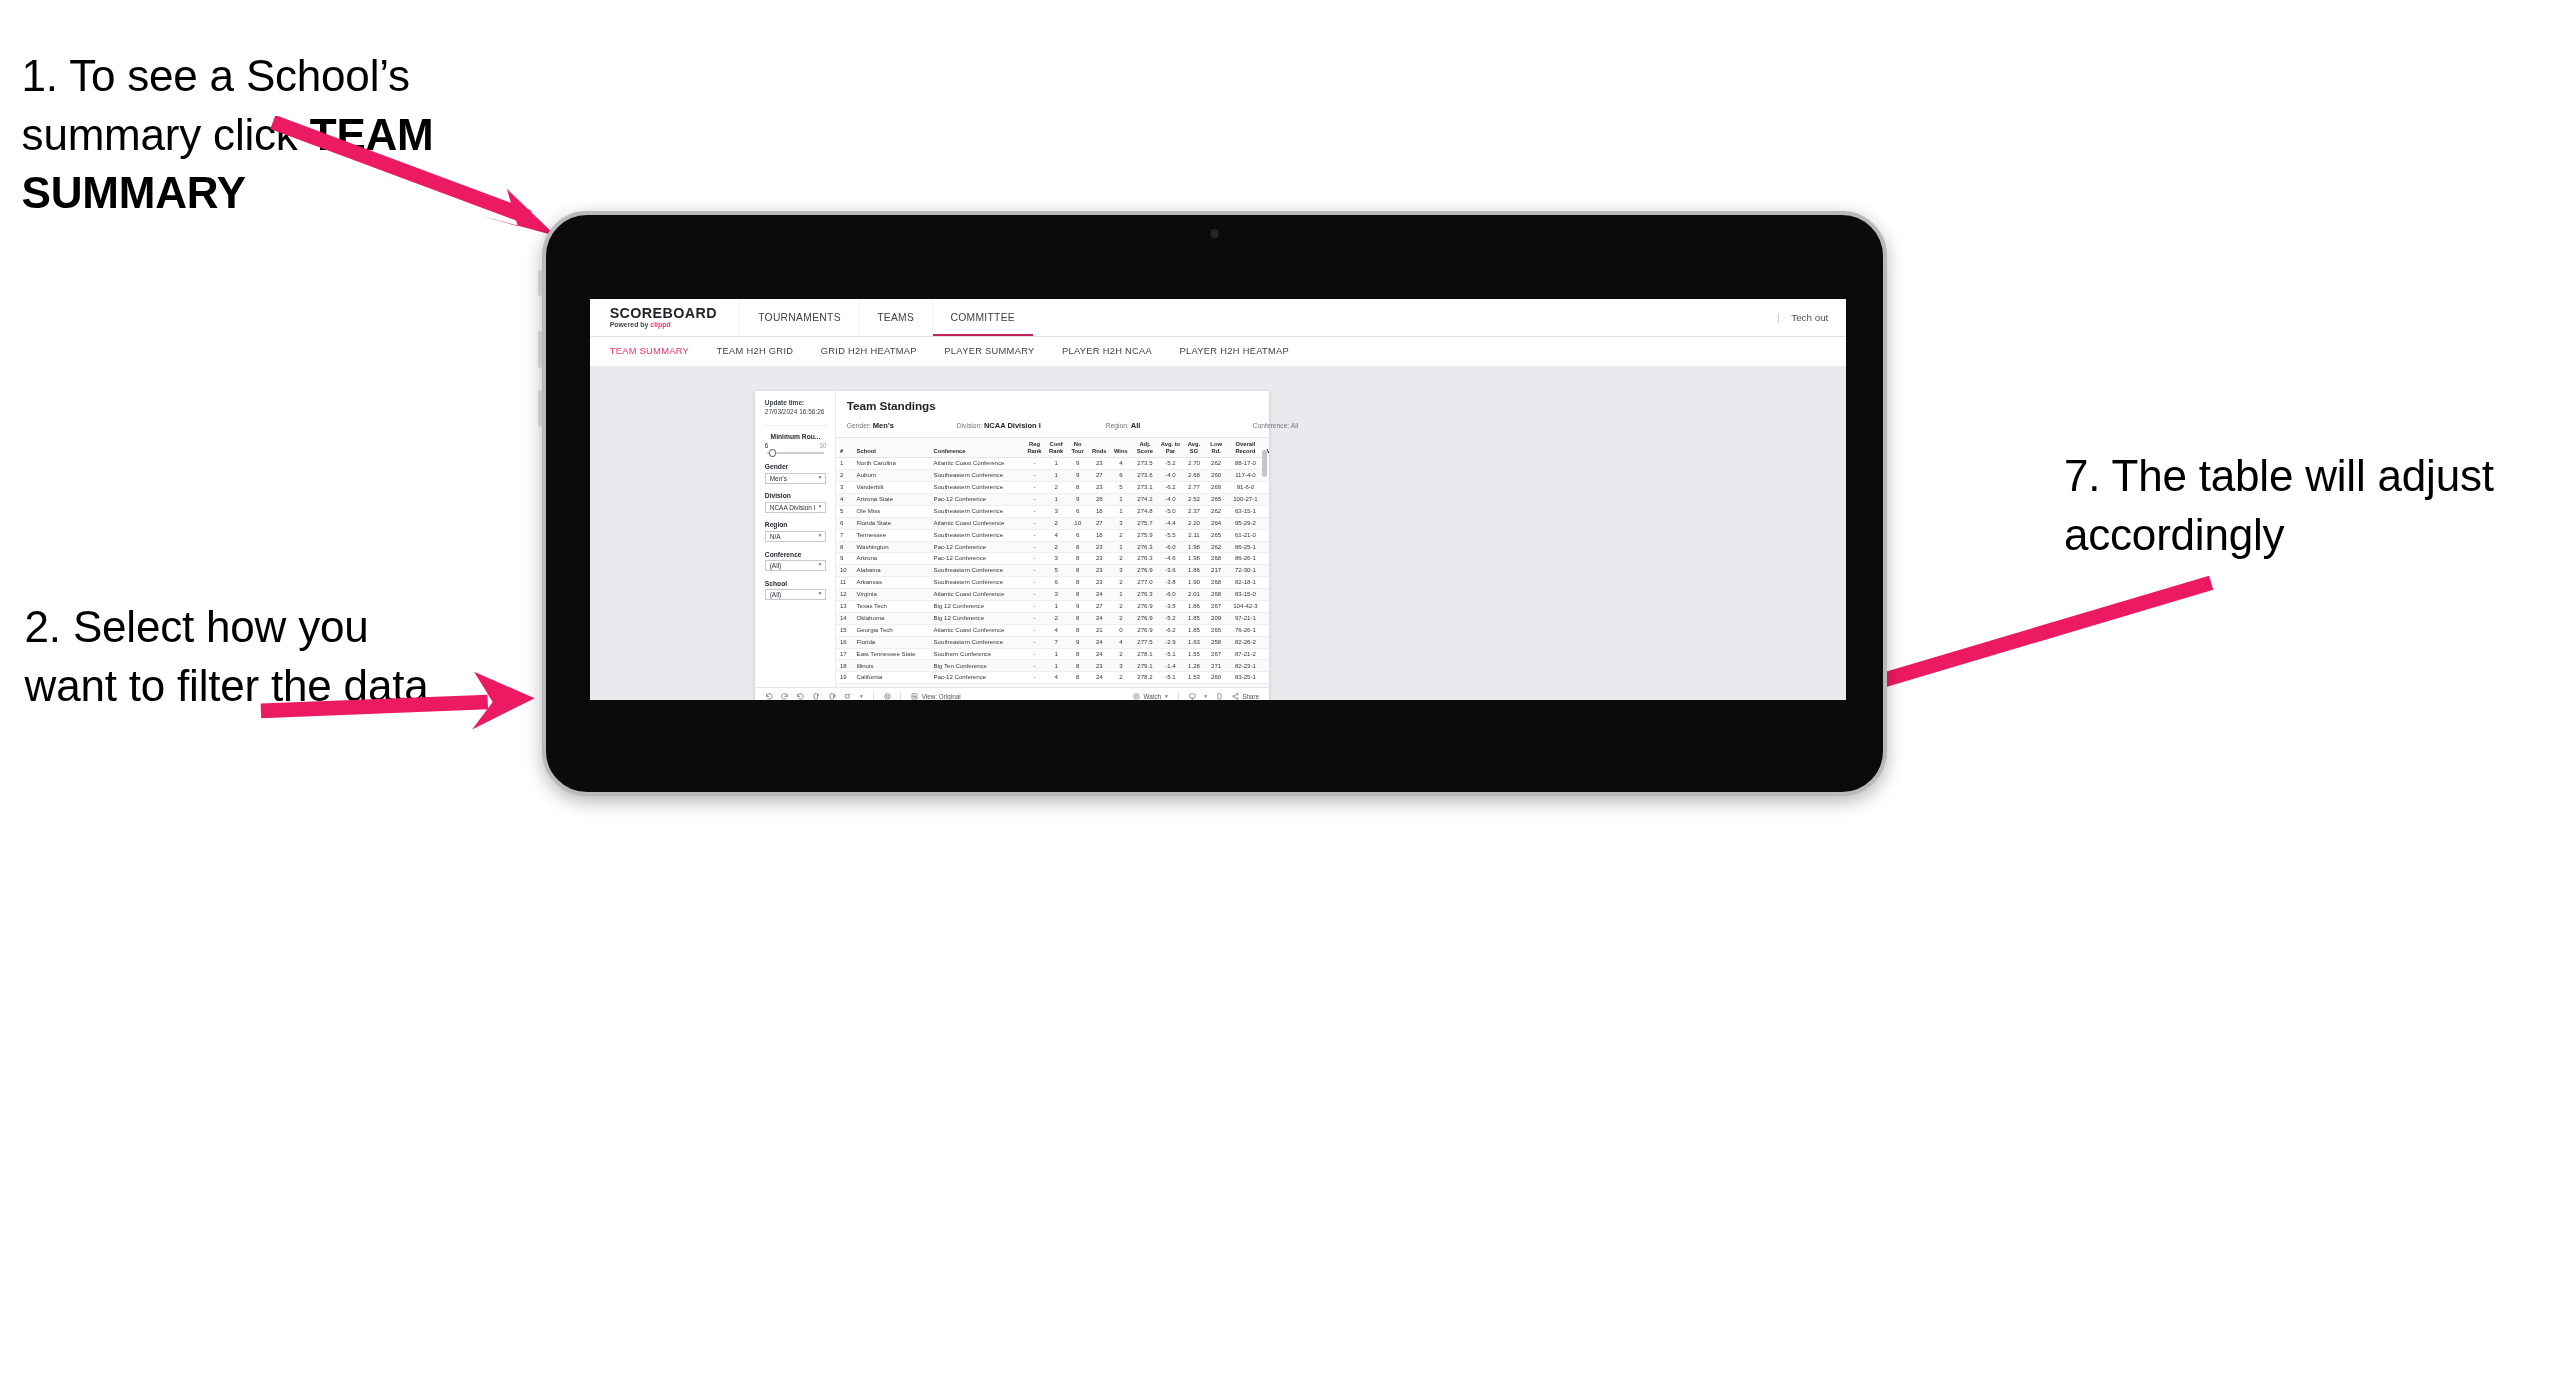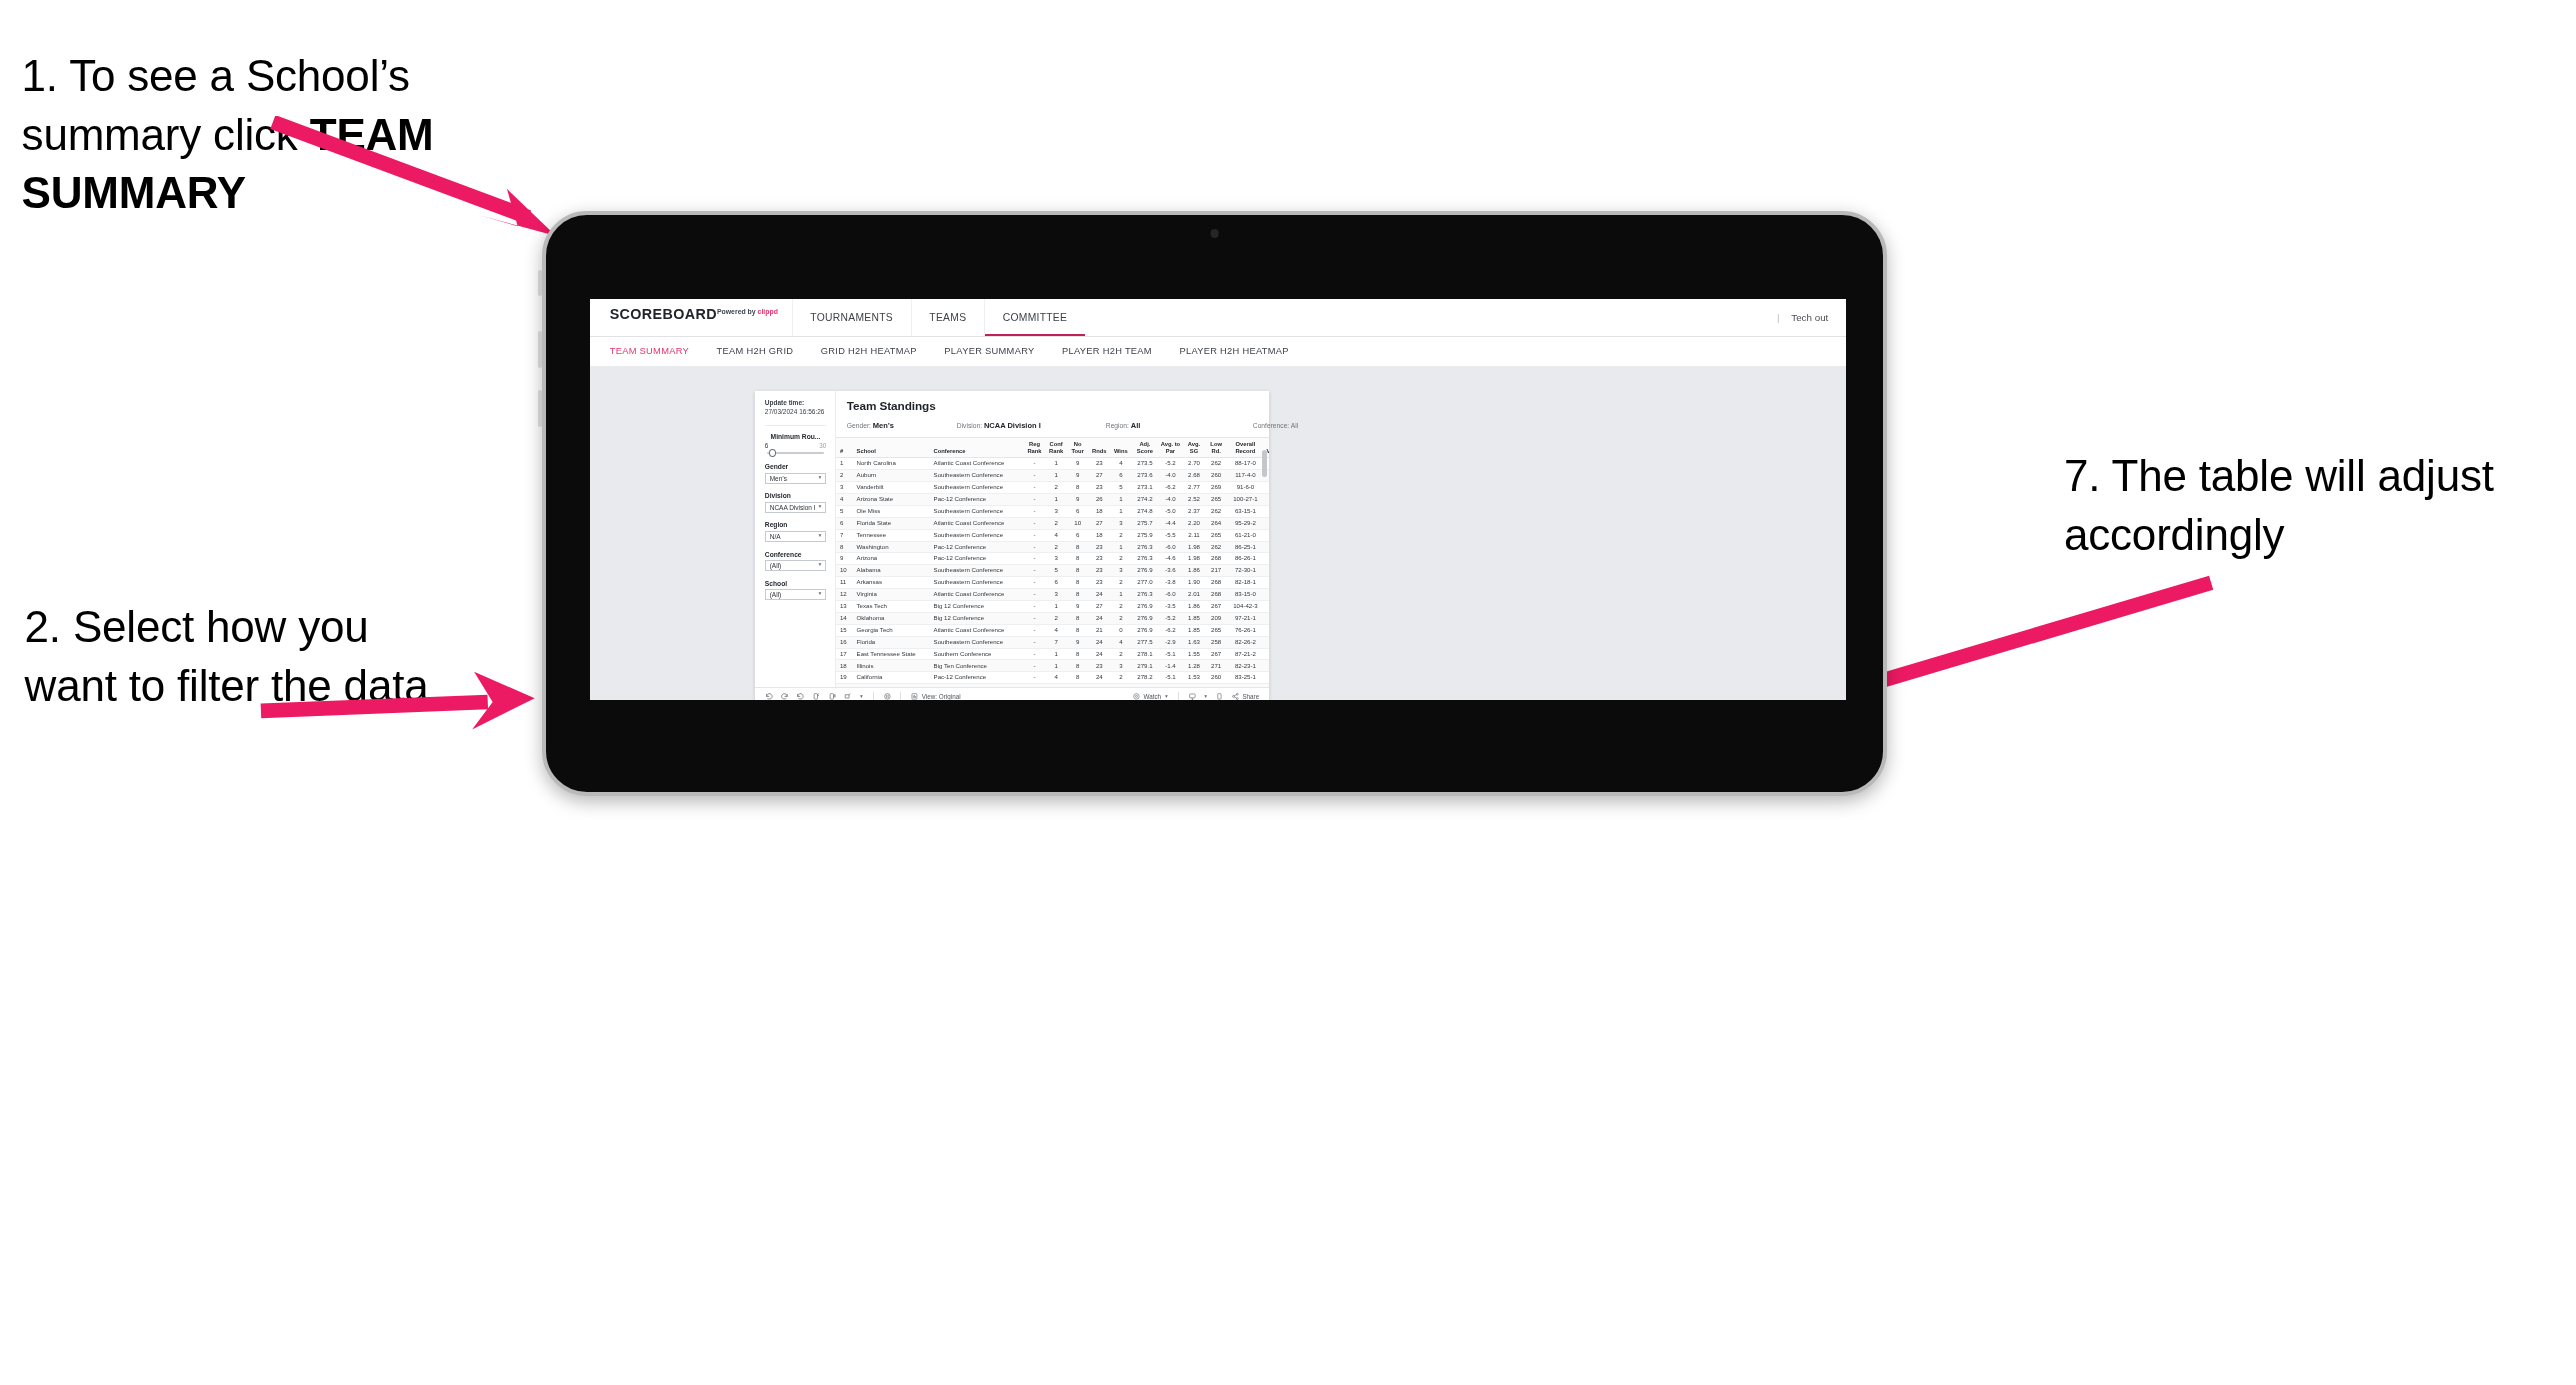--- a/index.html
+++ b/index.html
@@ -63,22 +63,22 @@
   }
 
   
   #navbar{
     height:37px;background:#fff;
     display:flex;align-items:stretch;
     border-bottom:1px solid #e2e2e2;
     position:relative;
   }
   #brand{
-    display:flex;flex-direction:row;justify-content:center;
-    padding:0 13.8px 0 19.7px;min-width:116px;margin-top:8px;
+    display:flex;flex-direction:column;justify-content:center;
+    padding:0 13.8px 0 19.7px;min-width:116px;
   }
   #brand-title{
     font-size:14.3px;font-weight:700;letter-spacing:0.4px;
     color:#20242b;font-family:"Liberation Sans", sans-serif;
     line-height:1;
   }
   #brand-sub{
     font-size:6.9px;color:#3d4450;margin-top:2px;line-height:1;
     font-weight:600;
   }
@@ -294,21 +294,21 @@
           <span id="navbar-divider">|</span>
           <span>Tech out</span>
         </div>
       </div>
 
       <div id="subnav">
         <div class="subtab active">TEAM SUMMARY</div>
         <div class="subtab">TEAM H2H GRID</div>
         <div class="subtab">GRID H2H HEATMAP</div>
         <div class="subtab">PLAYER SUMMARY</div>
-        <div class="subtab">PLAYER H2H TEAM</div>
+        <div class="subtab">PLAYER H2H NCAA</div>
         <div class="subtab">PLAYER H2H HEATMAP</div>
       </div>
 
       <div id="workspace">
         <div id="sheet">
           <div id="sheet-main">
 
             <div id="filters">
               <div id="update-time-label">Update time:</div>
               <div id="update-time-value">27/03/2024 16:56:26</div>

